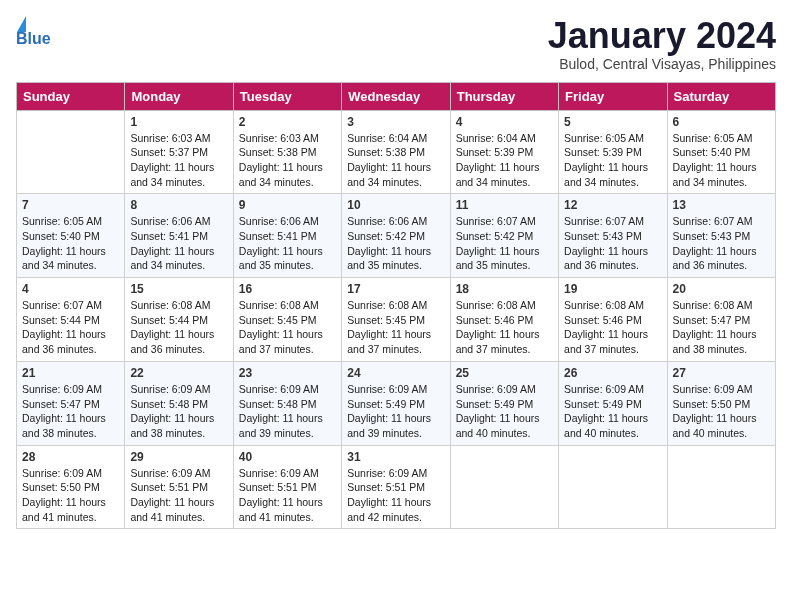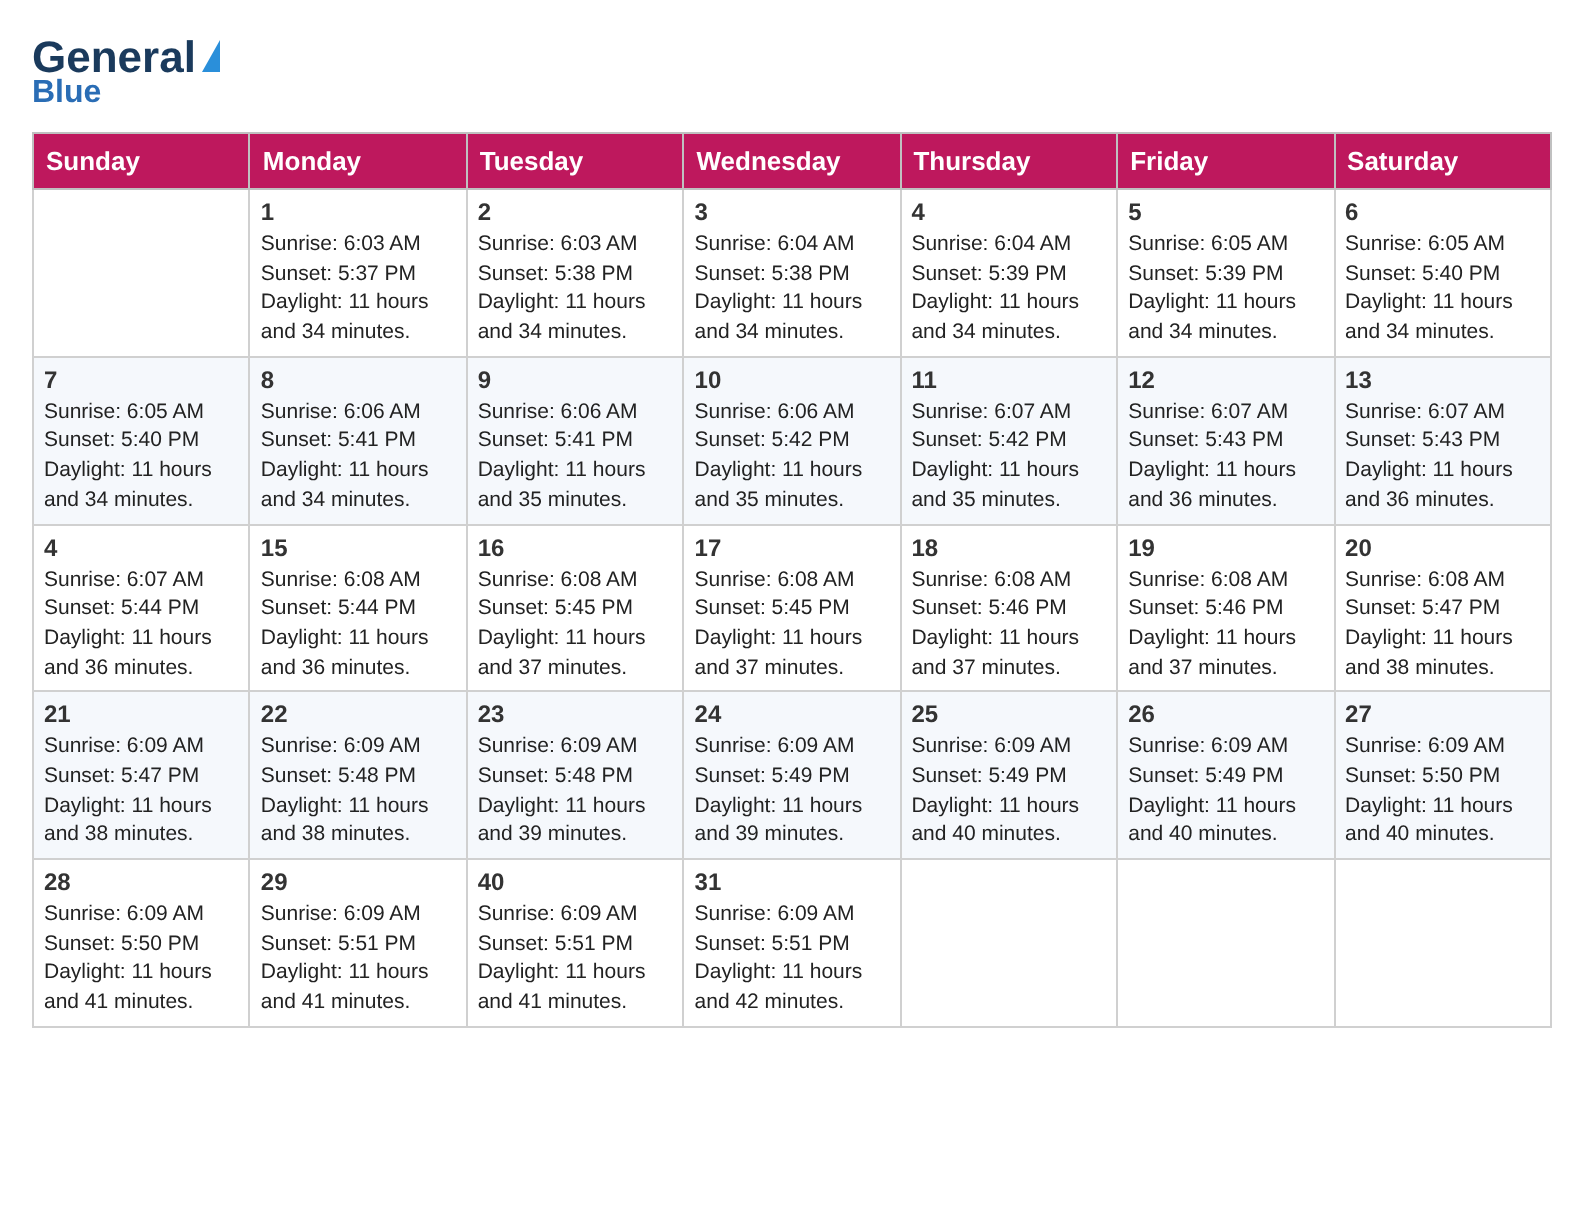--- a/index.html
+++ b/index.html
@@ -75,24 +75,27 @@
     .empty-cell {
       background: #fff !important;
     }
   </style>
 </head>
 <body>
 
 <div class="header">
   <div class="logo">
     <div style="display:flex;align-items:center;gap:2px;">
-      <span style="font-size:22px;font-weight:bold;color:#1a3a5c;">General</span>
       <span style="display:inline-block;width:0;height:0;border-left:9px solid transparent;border-bottom:16px solid #2a8fda;margin-left:1px;margin-bottom:2px;"></span>
     </div>
     <span style="font-size:16px;font-weight:bold;color:#2a6db5;margin-top:-4px;">Blue</span>
+  </div>
+  <div class="title-block">
+    <div class="month-title">January 2024</div>
+    <div class="location">Bulod, Central Visayas, Philippines</div>
   </div>
 </div>
 
 <table>
   <thead>
     <tr>
     <th>Sunday</th>
         <th>Monday</th>
         <th>Tuesday</th>
         <th>Wednesday</th>

